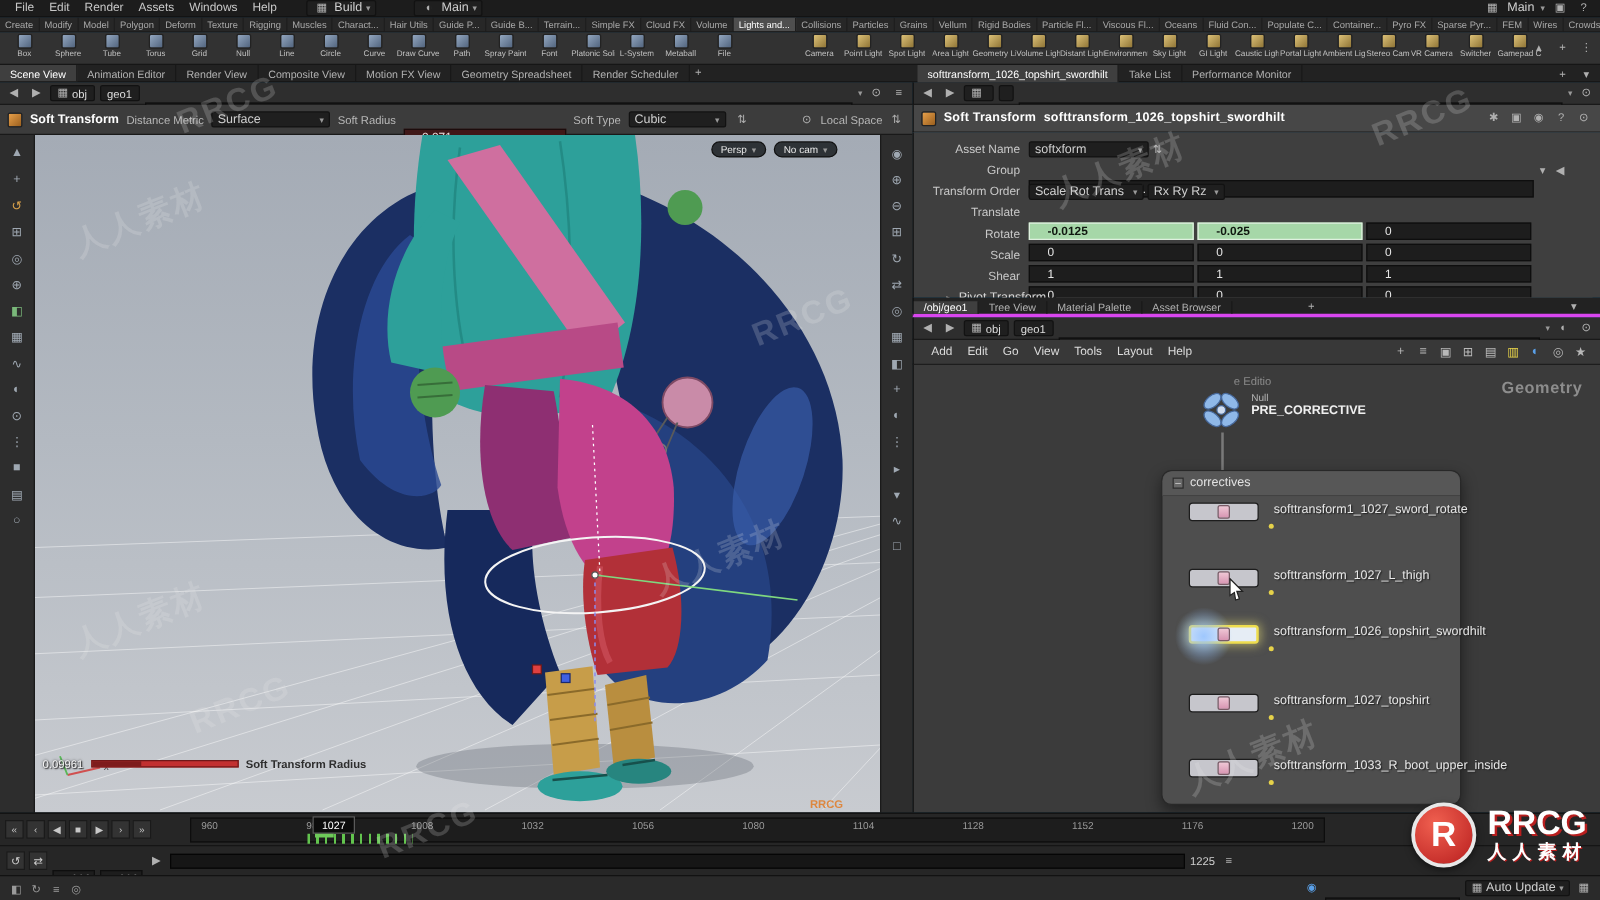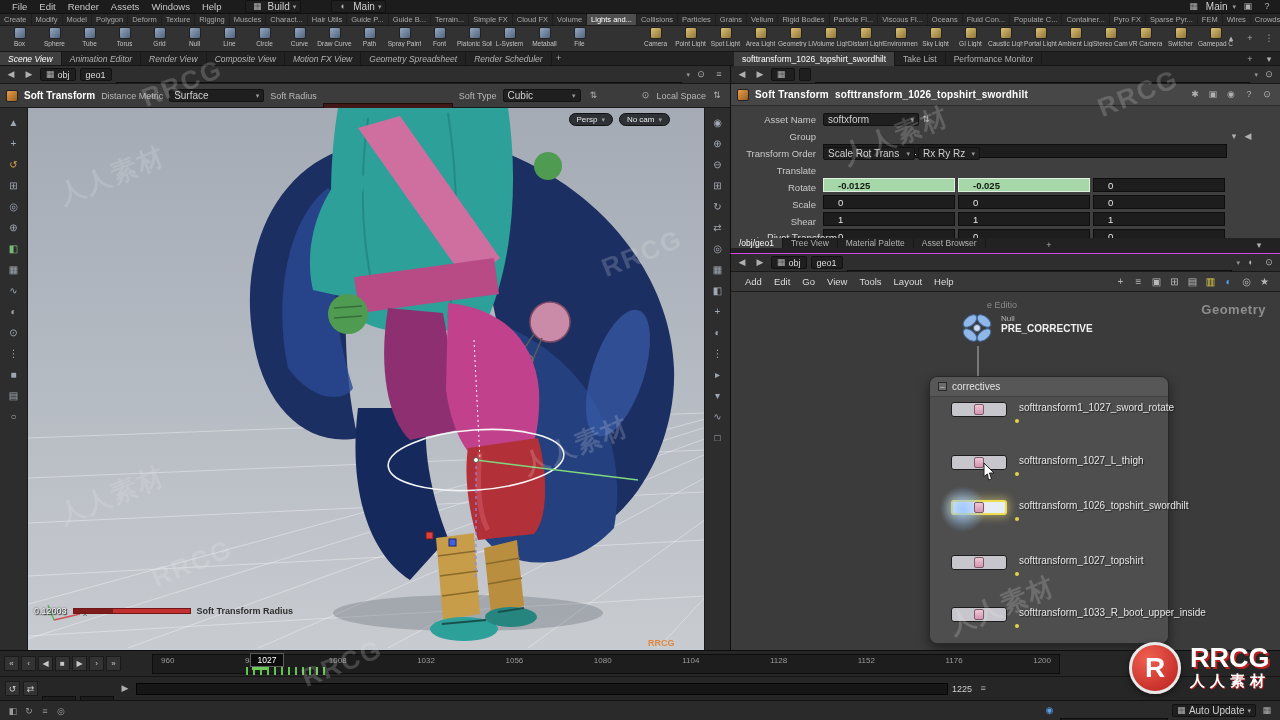--- a/index.html
+++ b/index.html
@@ -25,21 +25,21 @@
 #tools-left{position:absolute;left:2px;top:1px;display:flex;}
 #tools-right{position:absolute;left:638px;top:1px;display:flex;}
 .tool{width:35px;display:flex;flex-direction:column;align-items:center;gap:1px;overflow:hidden;}
 .tool-ic{width:12px;height:12px;border-radius:2px;background:linear-gradient(135deg,#93a7c0,#51647e);border:1px solid #222;}
 #tools-right .tool-ic{background:linear-gradient(135deg,#dcc178,#8f7435);}
 .tool-lb{font-size:6.5px;color:#c2c2c2;max-width:35px;overflow:hidden;white-space:nowrap;}
 
 #pane-tabs{left:0;top:52px;width:1280px;height:14px;background:#222;display:flex;align-items:stretch;border-bottom:1px solid #141414;}
 .ptab{padding:0 8px;display:flex;align-items:center;font-size:8.5px;color:#b2b2b2;border-right:1px solid #181818;white-space:nowrap;}
 #ptabs-left .ptab:first-child,#ptabs-right .ptab:first-child{background:#3f3f3f;color:#fff;}
-#ptabs-left{display:flex;font-style:italic;}
+#ptabs-left{display:flex;}
 #ptabs-right{position:absolute;left:734px;top:0;height:14px;display:flex;}
 
 #vp-path{left:0;top:66px;width:730px;height:18px;background:#2e2e2e;border-bottom:1px solid #191919;display:flex;align-items:center;gap:4px;padding:0 4px;}
 #vp-op{left:0;top:84px;width:730px;height:24px;background:#3c3c3c;border-bottom:1px solid #191919;display:flex;align-items:center;gap:6px;padding:0 6px;}
 .op-title{font-weight:bold;color:#fff;font-size:10px;}
 .op-lbl{color:#b8b8b8;font-size:9px;}
 .nodeic{width:12px;height:12px;border-radius:2px;background:linear-gradient(135deg,#e8a04a,#9a5f1e);border:1px solid #222;}
 #radius-field{width:130px;background:#401818;border-color:#1c0c0c;color:#f0e0e0;}
 
 #viewport{left:0;top:108px;width:730px;height:542px;background:#303030;}
@@ -79,21 +79,21 @@
 #rp-header .nn{font-weight:bold;color:#fff;font-size:10px;letter-spacing:.2px;}
 #rp-header .hic{margin-left:auto;display:flex;gap:4px;}
 #rp-body{left:730px;top:106px;width:550px;height:132px;background:#3f3f3f;border-left:1px solid #0f0f0f;padding-top:4px;}
 .prow{display:flex;align-items:center;height:15px;margin-top:2px;padding-right:6px;}
 .plabel{width:92px;text-align:right;padding-right:7px;color:#c9c9c9;font-size:9.5px;white-space:nowrap;}
 .pf3{width:132px;margin-right:3px;}
 .green{background:#a6d7a8;color:#101810;border:1px solid #dff0df;font-weight:bold;}
 #group-field{width:404px;font-family:"DejaVu Sans Mono",monospace;font-weight:bold;letter-spacing:1px;color:#fff;}
 .sepline{flex:1;height:1px;background:#5c5c5c;margin-left:8px;}
 
-#nt-tabs{left:730px;top:238px;width:550px;height:16px;background:#222;border-left:1px solid #0f0f0f;border-bottom:1px solid #d946ef;display:flex;align-items:flex-start;}
+#nt-tabs{left:730px;top:238px;width:550px;height:16px;background:#222;border-left:1px solid #0f0f0f;border-bottom:3px solid #d946ef;display:flex;align-items:flex-end;}
 #nt-tabs .ptab{font-size:8.5px;}
 #nt-tabs .ptab:first-child{background:#3f3f3f;color:#fff;}
 #nt-path{left:730px;top:254px;width:550px;height:18px;background:#2e2e2e;border-left:1px solid #0f0f0f;border-bottom:1px solid #191919;display:flex;align-items:center;gap:4px;padding:0 4px;}
 #nt-menu{left:730px;top:272px;width:550px;height:20px;background:#383838;border-left:1px solid #0f0f0f;border-bottom:1px solid #1d1d1d;display:flex;align-items:center;gap:2px;padding:0 8px;}
 .nmenu{color:#dcdcdc;font-size:9.5px;padding:0 6px;}
 #nt-menu .iconset{margin-left:auto;display:flex;gap:3px;}
 #nt-menu .iconset span{width:15px;text-align:center;color:#b8b8b8;font-size:10px;}
 #nt-menu .iconset span:nth-child(6){color:#e8d44a;}
 #nt-menu .iconset span:nth-child(7){color:#5aa0e8;}
 #nt-canvas{left:730px;top:292px;width:550px;height:358px;background:#3b3b3b;border-left:1px solid #0f0f0f;overflow:hidden;}
@@ -492,21 +492,21 @@
         <span class="pill">
           <span>Persp</span>
           <span class="caret">▾</span>
         </span>
         <span class="pill">
           <span>No cam</span>
           <span class="caret">▾</span>
         </span>
       </div>
       <div id="radius-overlay">
-        <span class="val">0.12003</span>
+        <span class="val">0.09961</span>
         <span id="radius-bar">
             <i></i>
           </span>
         <span class="lab">Soft Transform Radius</span>
       </div>
     </div>
     <div id="vstrip-r" class="vstrip">
         <span>◉</span>
         <span>⊕</span>
         <span>⊖</span>

